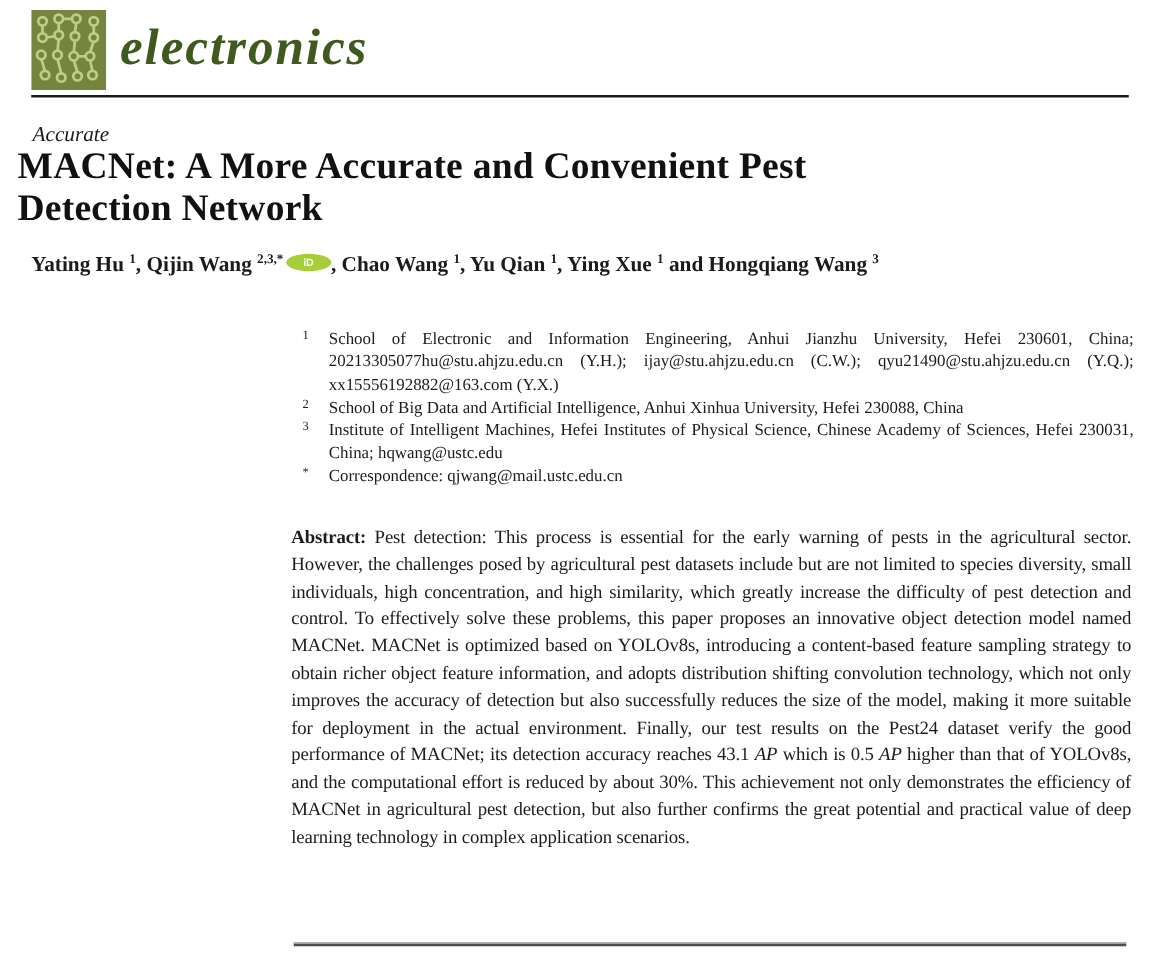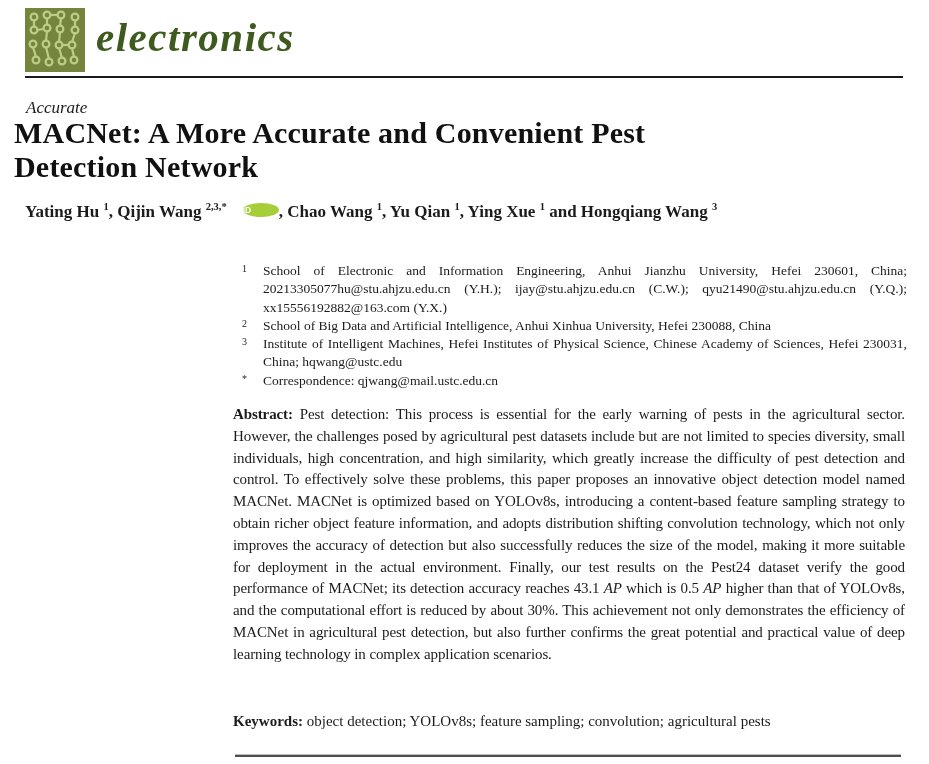--- a/index.html
+++ b/index.html
@@ -23,34 +23,34 @@
   
   .article-type { position:absolute; left:26px; top:98px; font-size:17px; font-style:italic; }
   .title {
     position:absolute; left:14px; top:116px; width:705px; margin:0;
     font-size:30px; line-height:1.13; font-weight:bold; letter-spacing:0.2px; color:#111;
   }
   .authors { position:absolute; left:25px; top:202px; width:885px; font-size:17px; font-weight:bold; }
   .authors sup { font-size:0.62em; line-height:0; }
   .orcid {
     display:inline-block; width:36px; height:14px; border-radius:50%;
-    background:#a6ce39; color:#fff; text-align:left;
+    background:#a6ce39; color:#fff; text-align:center;
     font:bold 8.5px/14px "Liberation Sans", sans-serif;
-    vertical-align:4px; margin-left:16px;
+    vertical-align:4px; margin-left:2px;
   }
 
   
   .affiliations { position:absolute; left:235px; top:262px; width:672px; font-size:13.5px; line-height:18.3px; }
   .aff-row { display:flex; }
   .aff-marker { flex:0 0 28px; padding-left:7px; box-sizing:border-box; font-size:10px; position:relative; top:-2px; }
   .aff-text { flex:1; text-align:justify; }
 
   
   .abstract {
-    position:absolute; left:233px; top:404px; width:672px; margin:0;
+    position:absolute; left:233px; top:420px; width:672px; margin:0;
     font-size:15px; line-height:21.8px; text-align:justify; letter-spacing:-0.1px;
   }
   .abs-label, .kw-label { font-weight:bold; }
   .em { font-style:italic; }
   .keywords { position:absolute; left:233px; top:711px; width:672px; margin:0; font-size:15px; line-height:20px; }
   .bottom-rule { position:absolute; left:235px; top:754px; width:666px; height:2px; background:#4d4d4d; border-top:1px solid #bdbdbd; box-sizing:content-box; }
 </style>
 </head>
 <body>
 
@@ -119,19 +119,15 @@
         <span class="aff-marker">*</span>
         <span class="aff-text">Correspondence: qjwang@mail.ustc.edu.cn</span>
       </div>
     </div>
 
   <p class="abstract">
     <span class="abs-label">Abstract:</span>
     <span><span>Pest detection: This process is essential for the early warning of pests in the agricultural sector. However, the challenges posed by agricultural pest datasets include but are not limited to species diversity, small individuals, high concentration, and high similarity, which greatly increase the difficulty of pest detection and control. To effectively solve these problems, this paper proposes an innovative object detection model named MACNet. MACNet is optimized based on YOLOv8s, introducing a content-based feature sampling strategy to obtain richer object feature information, and adopts distribution shifting convolution technology, which not only improves the accuracy of detection but also successfully reduces the size of the model, making it more suitable for deployment in the actual environment. Finally, our test results on the Pest24 dataset verify the good performance of MACNet; its detection accuracy reaches 43.1 </span><span class="em">AP</span><span> which is 0.5 </span><span class="em">AP</span><span> higher than that of YOLOv8s, and the computational effort is reduced by about 30%. This achievement not only demonstrates the efficiency of MACNet in agricultural pest detection, but also further confirms the great potential and practical value of deep learning technology in complex application scenarios.</span></span>
   </p>
 
-  <p class="keywords">
-    <span class="kw-label">Keywords:</span>
-    <span>object detection; YOLOv8s; feature sampling; convolution; agricultural pests</span>
-  </p>
 
   <div class="bottom-rule"></div>
 </div>
 
 </body></html>

